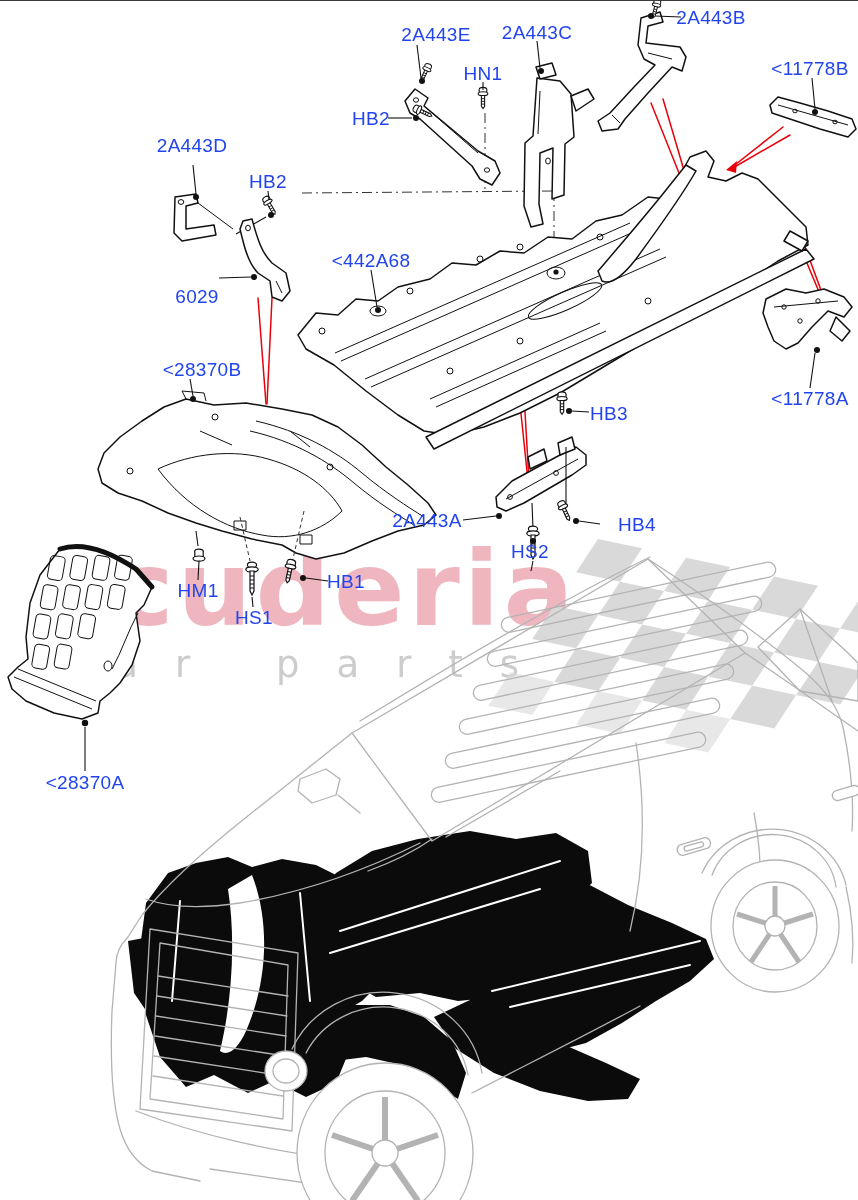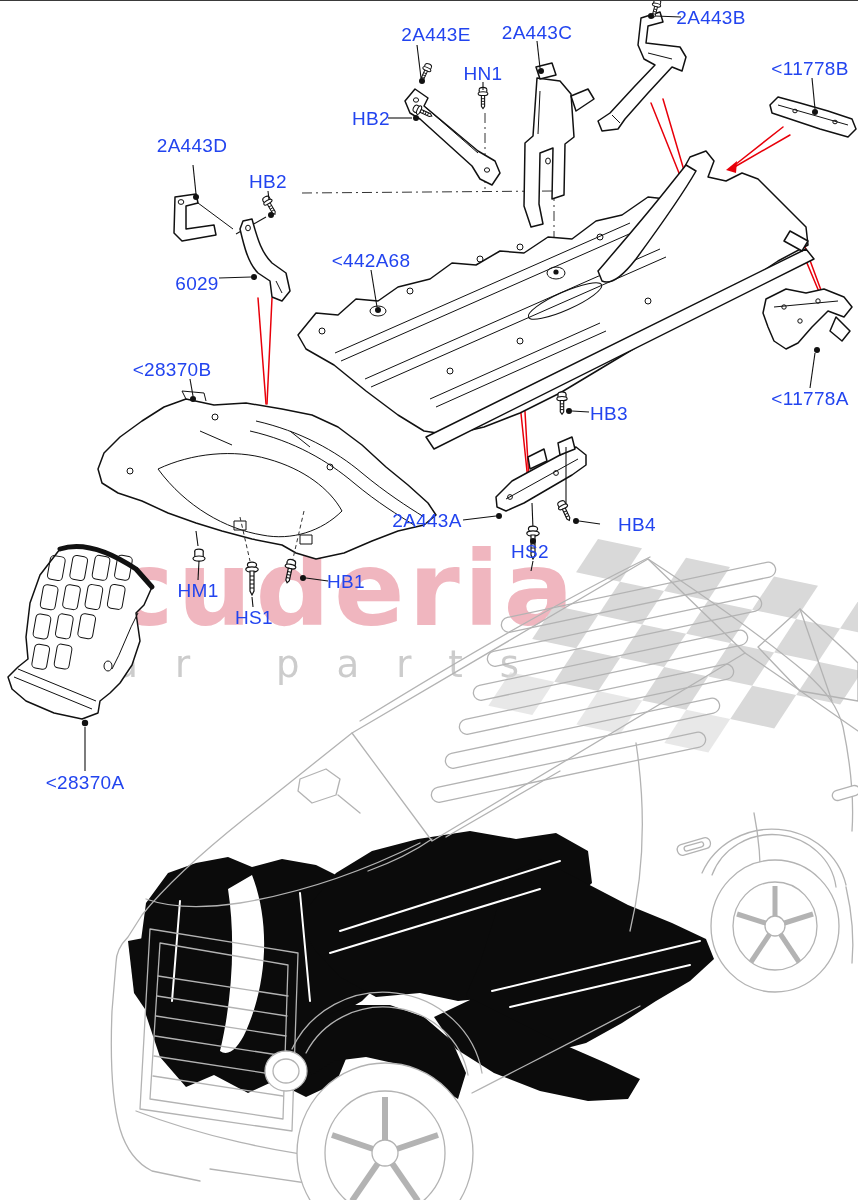--- a/index.html
+++ b/index.html
@@ -433,23 +433,23 @@
 
 <div>
   <div class="lbl" style="left:436px;top:33px">2A443E</div>
   <div class="lbl" style="left:371px;top:117px">HB2</div>
   <div class="lbl" style="left:483px;top:72px">HN1</div>
   <div class="lbl" style="left:537px;top:31px">2A443C</div>
   <div class="lbl" style="left:711px;top:16px">2A443B</div>
   <div class="lbl" style="left:810px;top:67px">&lt;11778B</div>
   <div class="lbl" style="left:192px;top:144px">2A443D</div>
   <div class="lbl" style="left:268px;top:180px">HB2</div>
-  <div class="lbl" style="left:197px;top:282px">6029</div>
+  <div class="lbl" style="left:197px;top:295px">6029</div>
   <div class="lbl" style="left:371px;top:259px">&lt;442A68</div>
-  <div class="lbl" style="left:172px;top:368px">&lt;28370B</div>
+  <div class="lbl" style="left:202px;top:368px">&lt;28370B</div>
   <div class="lbl" style="left:609px;top:412px">HB3</div>
   <div class="lbl" style="left:810px;top:397px">&lt;11778A</div>
   <div class="lbl" style="left:427px;top:519px">2A443A</div>
   <div class="lbl" style="left:637px;top:523px">HB4</div>
   <div class="lbl" style="left:530px;top:550px">HS2</div>
   <div class="lbl" style="left:198px;top:589px">HM1</div>
   <div class="lbl" style="left:254px;top:616px">HS1</div>
   <div class="lbl" style="left:346px;top:580px">HB1</div>
   <div class="lbl" style="left:85px;top:781px">&lt;28370A</div>
 </div>

